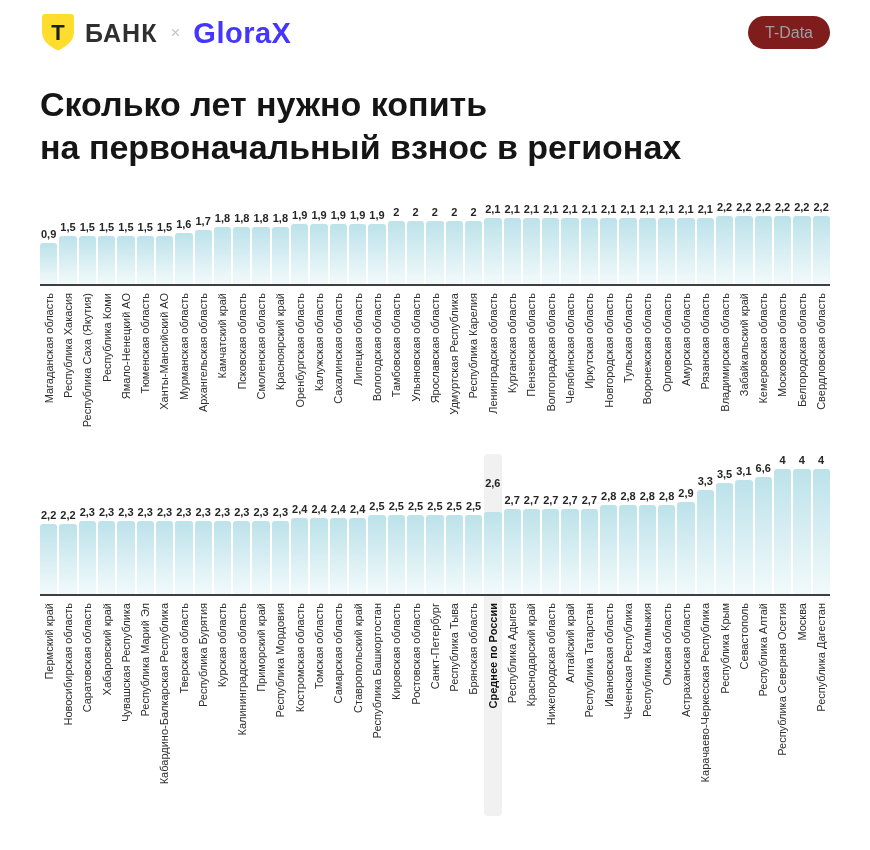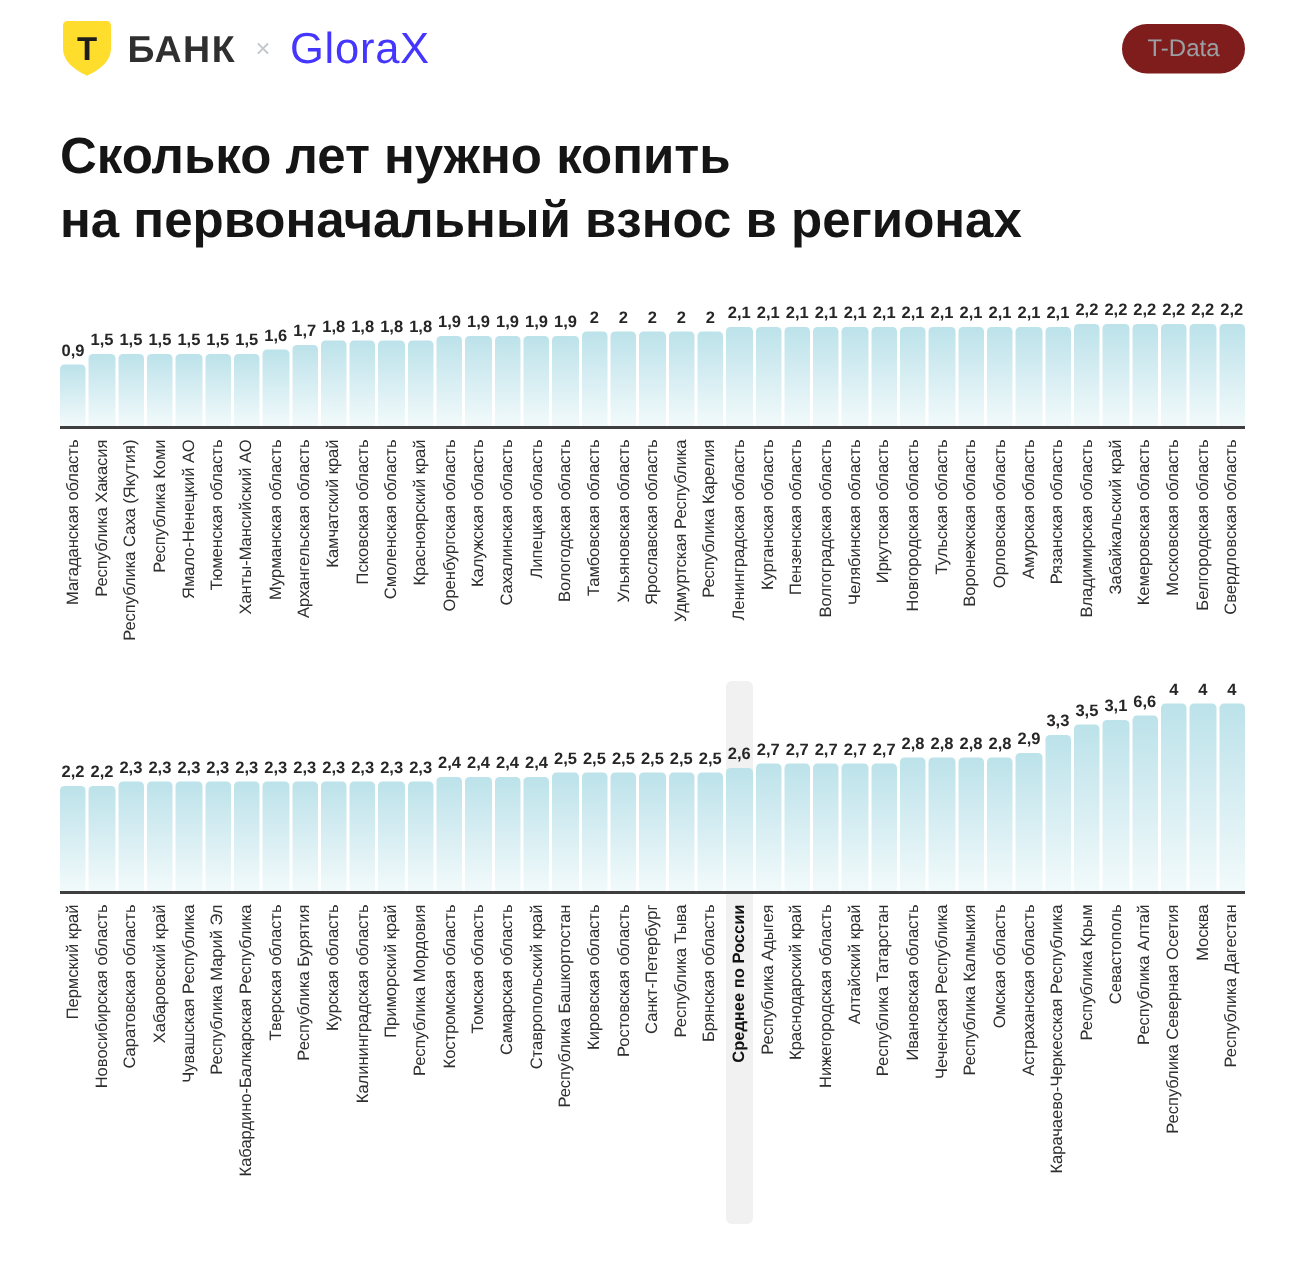--- a/index.html
+++ b/index.html
@@ -6,33 +6,33 @@
   html,body { background:#fff; }
   body { font-family:"Liberation Sans", sans-serif; }
   .page { width:870px; height:850px; background:#fff; position:relative; padding:13px 40px 0 40px; overflow:hidden; }
 
   
   .header { display:flex; justify-content:space-between; align-items:flex-start; height:48px; }
   .brand { display:flex; align-items:center; }
   .shield { display:block; }
   .bank-name { font-size:25px; font-weight:bold; color:#2f2f2f; letter-spacing:1px; margin-left:9px; }
   .x-sep { font-size:17px; color:#c2c7cb; margin:0 13px; }
-  .glorax { font-size:29px; font-weight:normal; color:#4435ff; letter-spacing:0.5px; }
+  .glorax { font-size:29px; font-weight:bold; color:#4435ff; letter-spacing:0.5px; }
   .badge { background:#7f1d1d; color:#9aa0a4; font-size:16px; padding:7px 17px; border-radius:20px; line-height:1.2; margin-top:3px; }
 
   
   .title { margin-top:22px; font-size:34px; font-weight:bold; color:#151515; line-height:1.26; }
   .title span { display:block; }
 
   
   .bars-row { display:flex; column-gap:2px; border-bottom:2px solid #3f3f3f; align-items:stretch; }
   .bars-row-1 { margin-top:32px; height:85px; }
   .bars-row-2 { margin-top:10px; height:142px; }
   .bar-cell { flex:1 1 0; min-width:0; display:flex; flex-direction:column; justify-content:flex-end; }
-  .bar-cell.hl { background:#f1f1f1; border-radius:4px 4px 0 0; }
+  .bar-cell.hl { background:#f1f1f1; border-radius:4px 4px 0 0;gap:20px; }
   .bar-value { font-size:11px; font-weight:bold; color:#262626; text-align:center; white-space:nowrap; margin-bottom:3px; }
   .bar { width:100%; background:linear-gradient(180deg,#bce2ea 0%,#f2fafb 100%); border-radius:3px 3px 0 0; }
 
   .labels-row { display:flex; column-gap:2px; }
   .labels-row-1 { height:158px; }
   .labels-row-2 { height:220px; }
   .label-cell { flex:1 1 0; min-width:0; display:flex; flex-direction:column; align-items:center; padding-top:7px; }
   .label-cell.hl { background:#f1f1f1; border-radius:0 0 4px 4px; }
   .cat-label { writing-mode:vertical-rl; transform:rotate(180deg); font-size:11px; line-height:1.1; color:#2e2e2e; white-space:nowrap; }
   .cat-label.bold { font-weight:bold; color:#111; }

